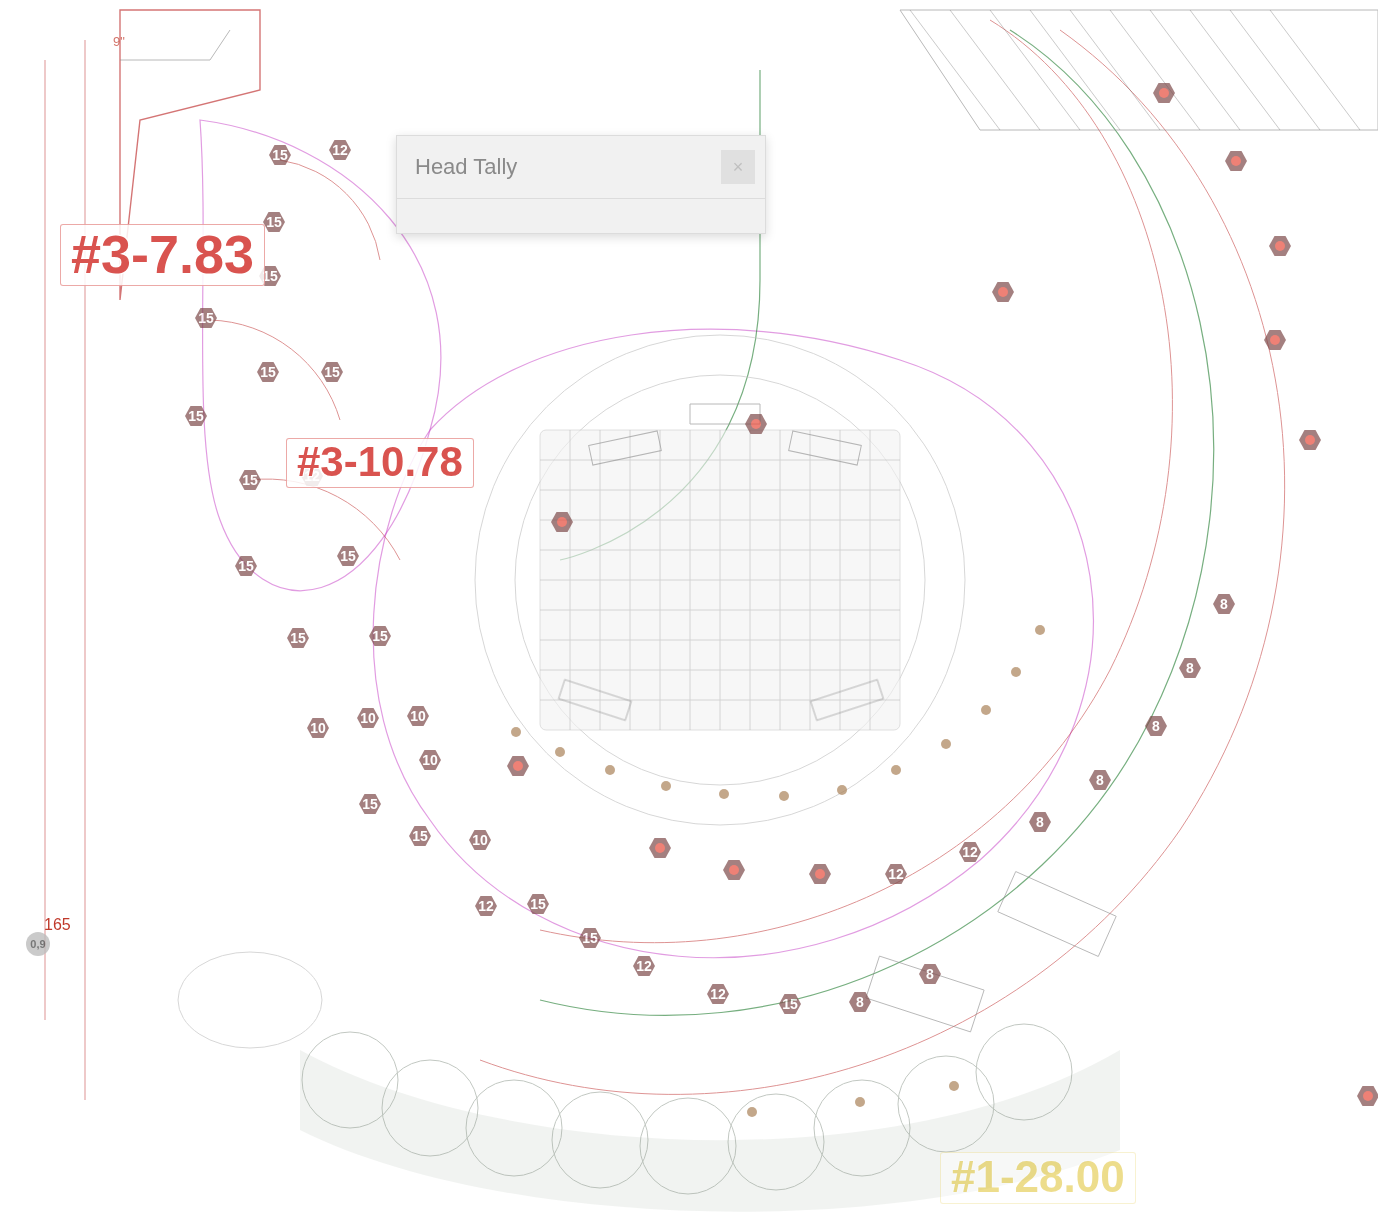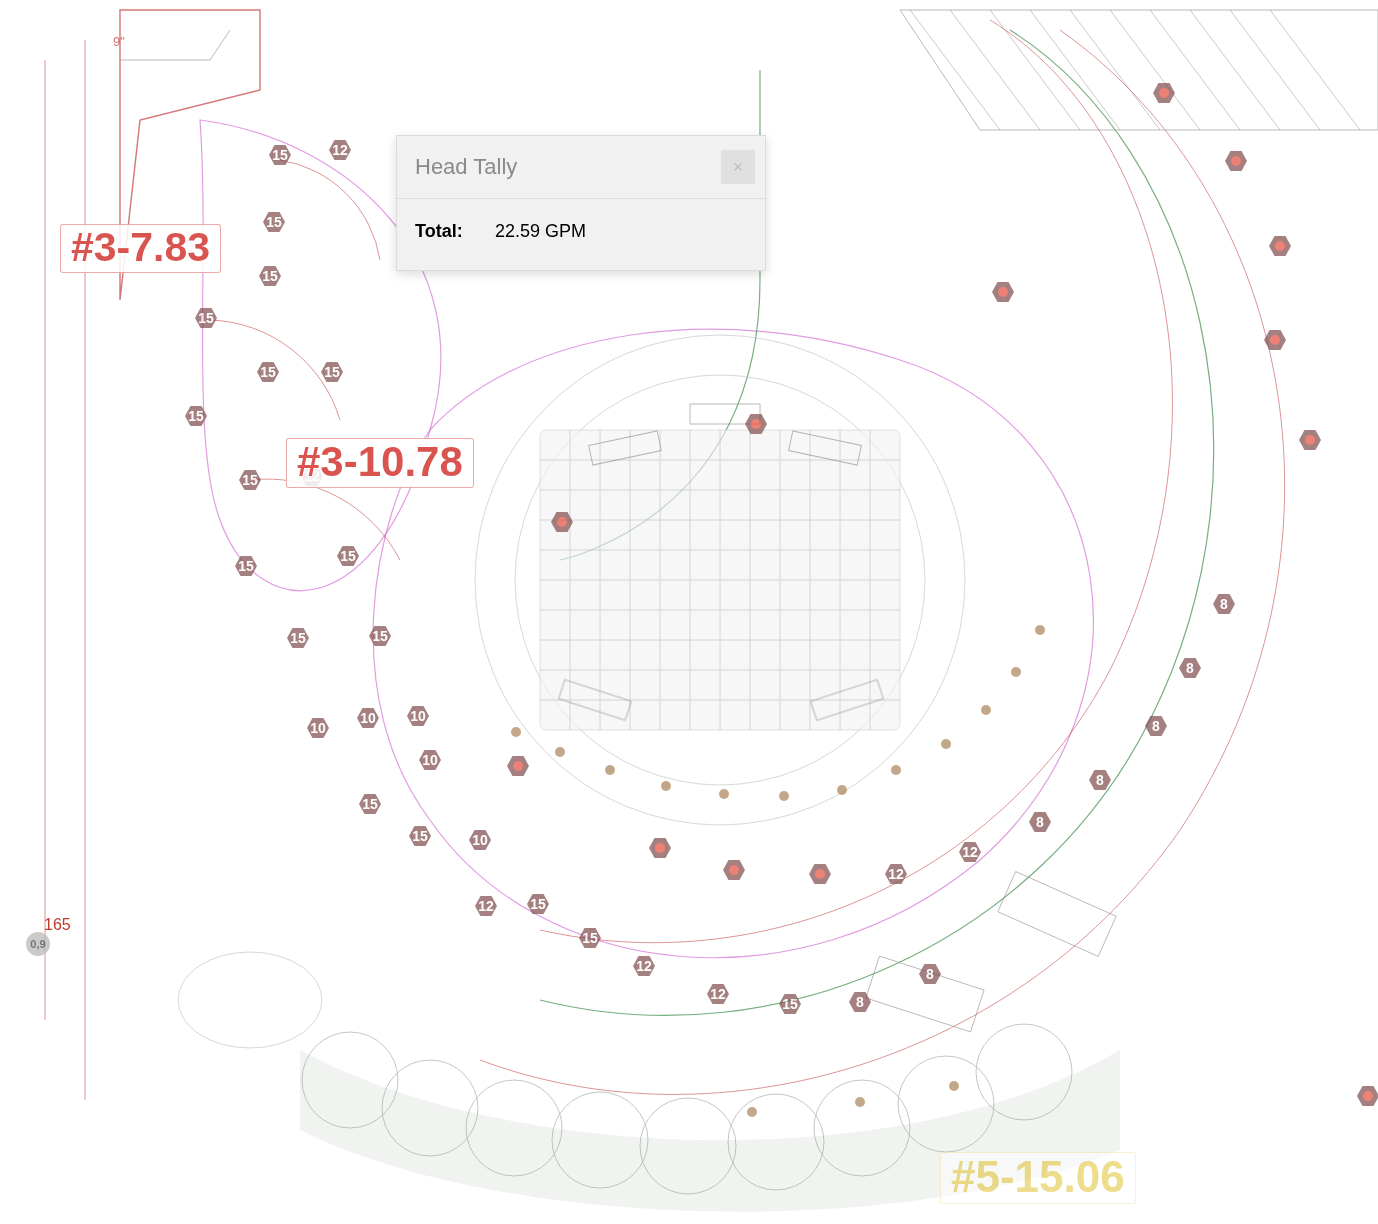--- a/index.html
+++ b/index.html
@@ -373,38 +373,34 @@
       <div class="dot8" style="left: 891px; top: 765px;"></div>
       <div class="dot8" style="left: 941px; top: 739px;"></div>
       <div class="dot8" style="left: 981px; top: 705px;"></div>
       <div class="dot8" style="left: 1011px; top: 667px;"></div>
       <div class="dot8" style="left: 1035px; top: 625px;"></div>
       <div class="dot8" style="left: 949px; top: 1081px;"></div>
       <div class="dot8" style="left: 855px; top: 1097px;"></div>
       <div class="dot8" style="left: 747px; top: 1107px;"></div>
     </div>
 
-  <div class="zone-label" style="left:60px; top:224px; font-size:41px;">#3-7.83</div>
+  <div class="zone-label" style="left:60px; top:224px; font-size:54px;">#3-7.83</div>
   <div class="zone-label" style="left:286px; top:438px; font-size:42px;">#3-10.78</div>
-  <div class="zone-label yellow" style="left:940px; top:1152px; font-size:44px;">#5-15.06</div>
+  <div class="zone-label yellow" style="left:940px; top:1152px; font-size:44px;">#1-28.00</div>
 
   <div class="tiny-red" style="left:44px; top:916px;">165</div>
   <div class="gray-circle" style="left:26px; top:932px;">
     <span>0,9</span>
   </div>
   <div class="tiny-red" style="left:113px; top:34px; font-size:13px; opacity:0.7;">9"</div>
 
   <div class="dialog">
     <div class="titlebar">
       <div class="title">Head Tally</div>
       <div class="close">
         <span>×</span>
       </div>
     </div>
     <div class="body">
-      <div class="row">
-        <div class="k">Total:</div>
-        <div class="v">22.59 GPM</div>
-      </div>
     </div>
   </div>
 
 </div>
 
 </body></html>

